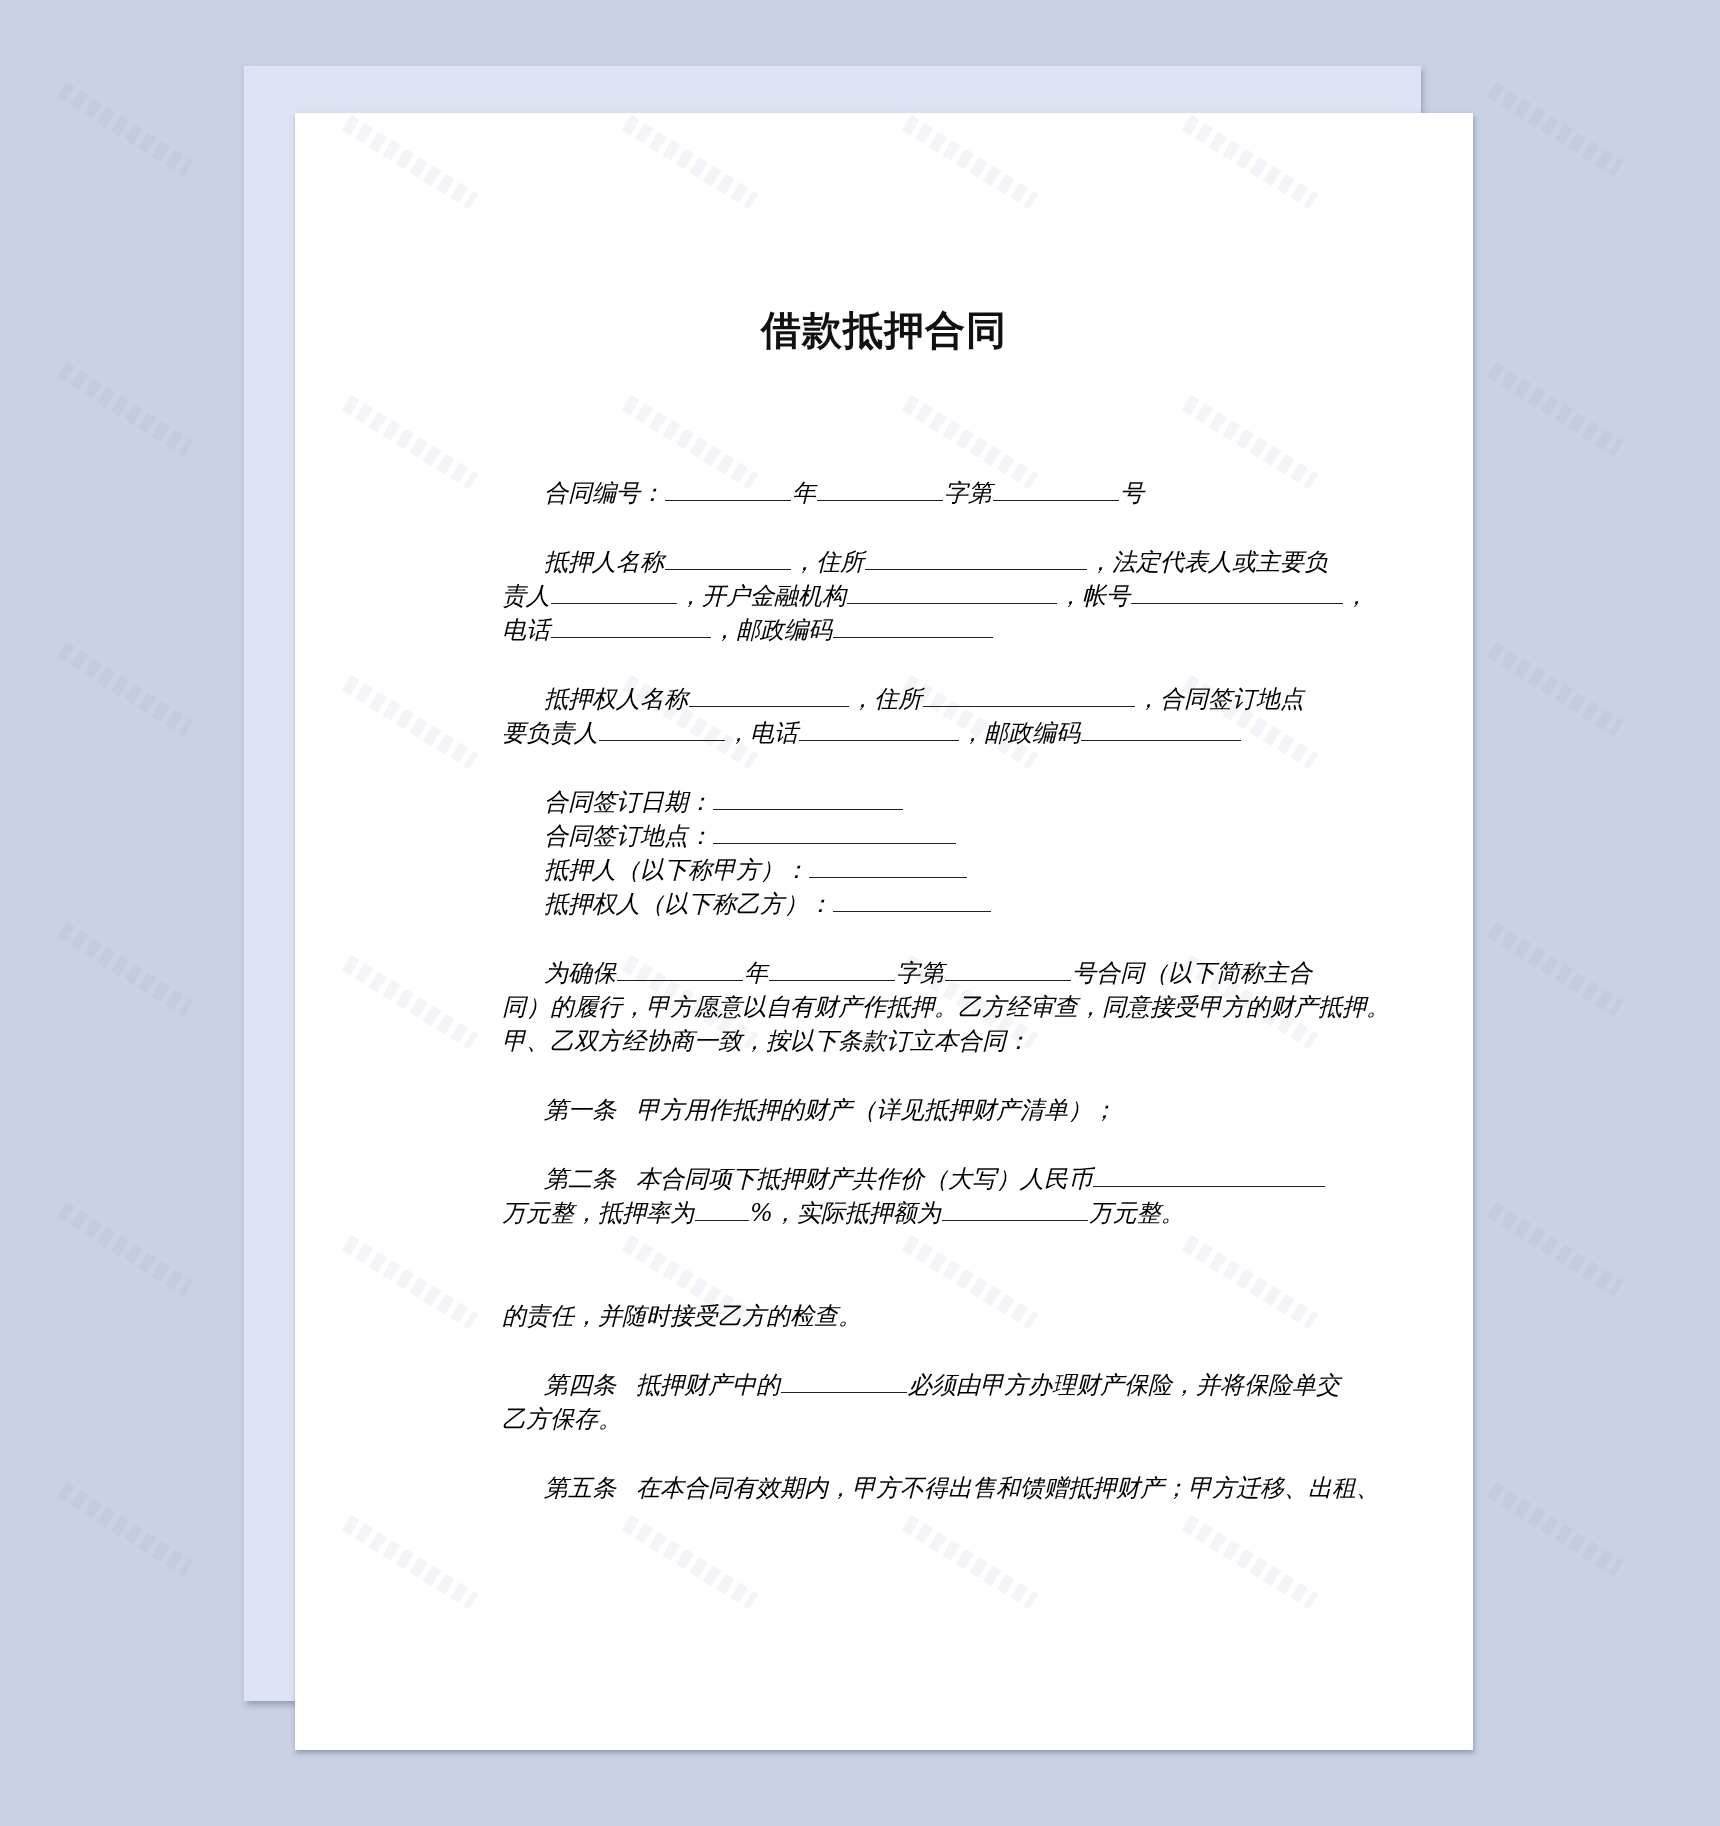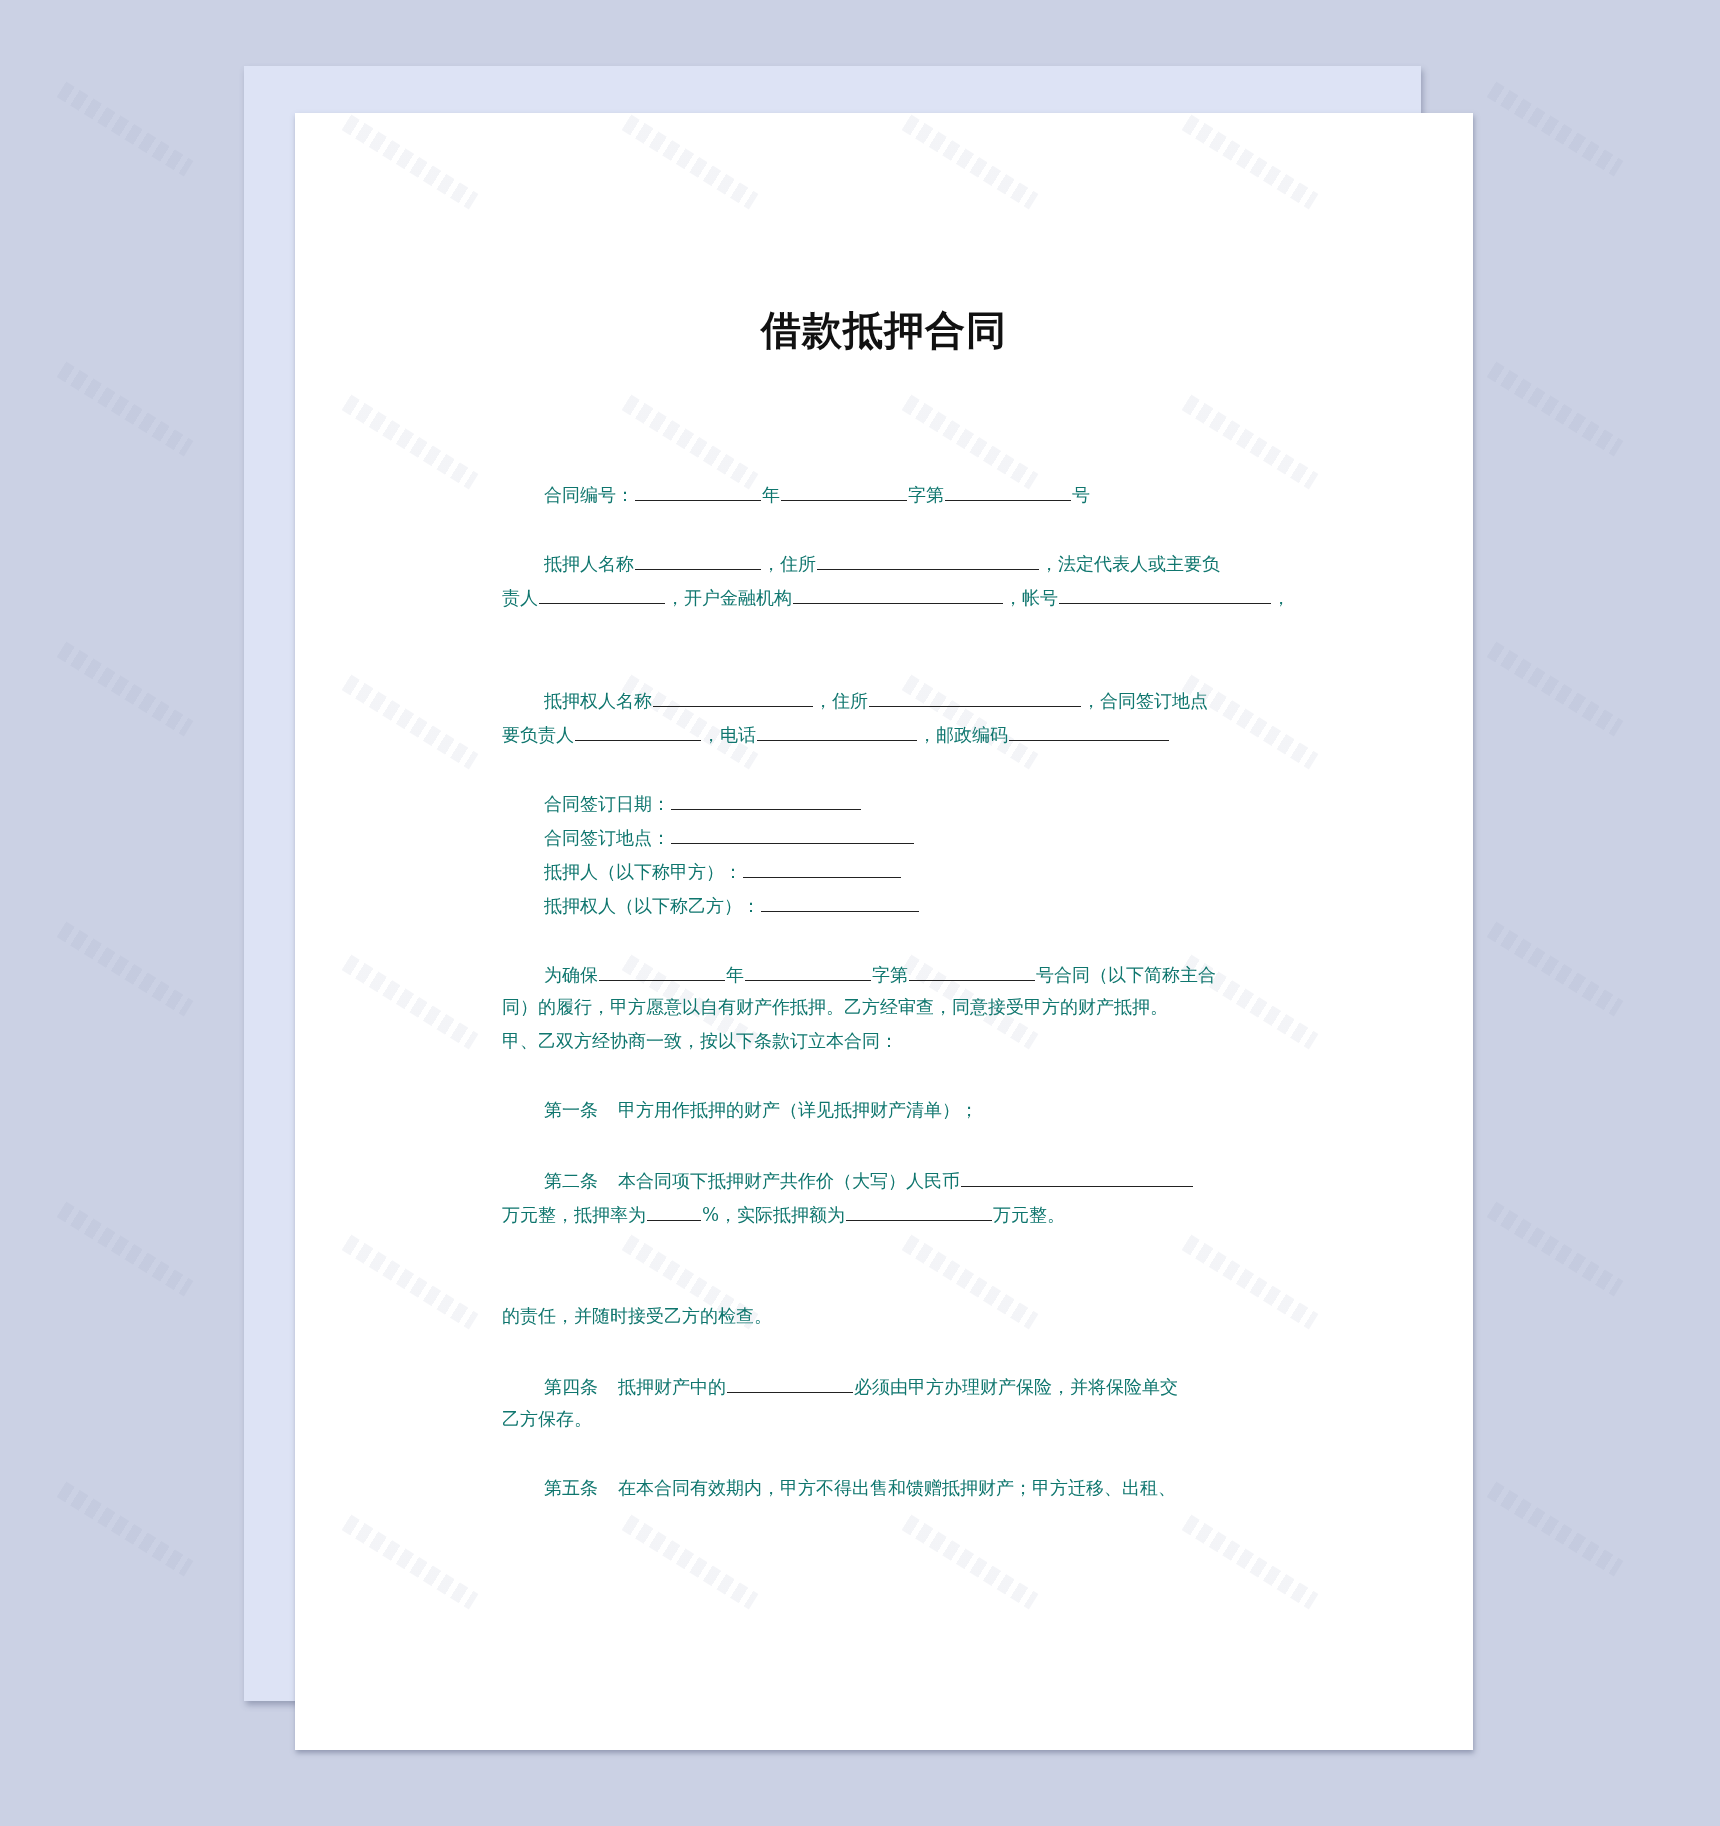--- a/index.html
+++ b/index.html
@@ -29,22 +29,23 @@
     }
     .doc-title {
       position: absolute; left: 0; width: 100%; top: 190px;
       text-align: center;
       font-family: "DejaVu Sans", "Liberation Sans", sans-serif;
       font-weight: bold; font-size: 40px; color: #111;
       letter-spacing: 1px;
     }
     .line {
       position: absolute; left: 207px;
-      font-size: 18px; line-height: 34px; color: #0f766e;
+      font-size: 24px; line-height: 34px; color: #000000;
       white-space: nowrap;
+      font-style: italic;
     }
     .line.indent { left: 249px; }
     .blank {
       display: inline-block; border-bottom: 1.5px solid #222;
       height: 24px; vertical-align: baseline; margin: 0 1px;
     }
     .gap { display: inline-block; width: 20px; }
   </style>
 </head>
 <body>
@@ -96,20 +97,23 @@
   <div class="line indent" style="top:363px">
     <span>合同编号：</span><span class="blank" style="width:126px"></span><span>年</span><span class="blank" style="width:126px"></span><span>字第</span><span class="blank" style="width:126px"></span><span>号</span>
   </div>
 
   <div class="line indent" style="top:432px">
     <span>抵押人名称</span><span class="blank" style="width:126px"></span><span>，住所</span><span class="blank" style="width:222px"></span><span>，法定代表人或主要负</span>
   </div>
   <div class="line" style="top:466px">
     <span>责人</span><span class="blank" style="width:126px"></span><span>，开户金融机构</span><span class="blank" style="width:210px"></span><span>，帐号</span><span class="blank" style="width:212px"></span><span>，</span>
   </div>
+  <div class="line" style="top:500px">
+    <span>电话</span><span class="blank" style="width:160px"></span><span>，邮政编码</span><span class="blank" style="width:160px"></span>
+  </div>
 
   <div class="line indent" style="top:569px">
     <span>抵押权人名称</span><span class="blank" style="width:160px"></span><span>，住所</span><span class="blank" style="width:212px"></span><span>，合同签订地点</span>
   </div>
   <div class="line" style="top:603px">
     <span>要负责人</span><span class="blank" style="width:126px"></span><span>，电话</span><span class="blank" style="width:160px"></span><span>，邮政编码</span><span class="blank" style="width:160px"></span>
   </div>
 
   <div class="line indent" style="top:672px">
     <span>合同签订日期：</span><span class="blank" style="width:190px"></span>

